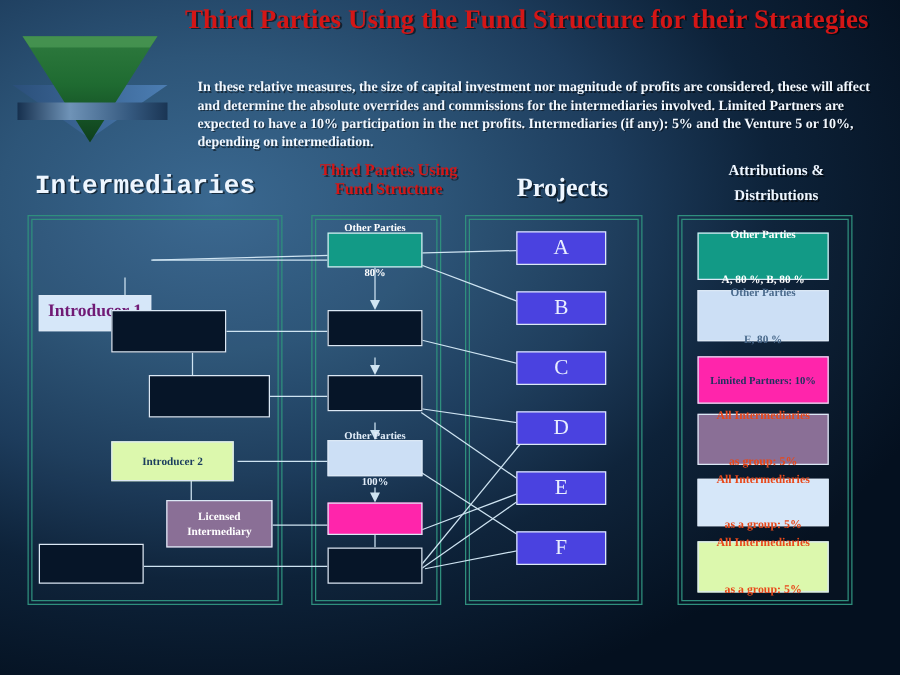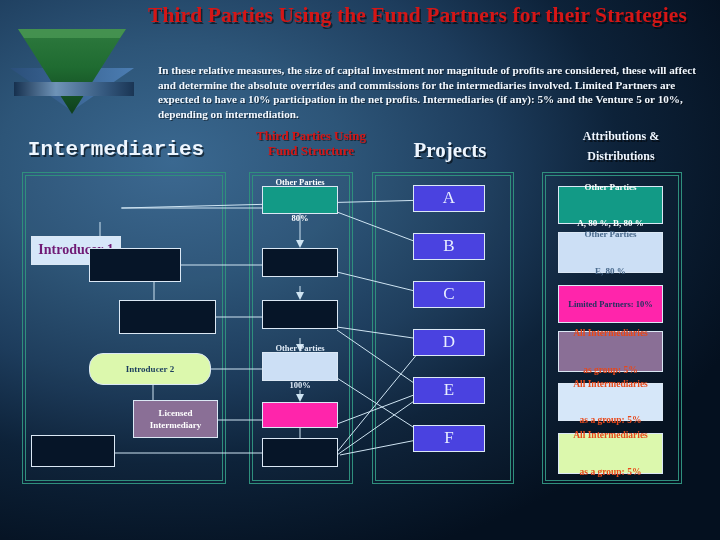--- a/index.html
+++ b/index.html
@@ -72,21 +72,21 @@
         <stop offset="75%" stop-color="#35597f"></stop>
         <stop offset="100%" stop-color="#1a3554"></stop>
       </linearGradient>
     </defs>
     <polygon points="6,62 130,62 68,105" fill="url(#btri)" opacity=".95"></polygon>
     <polygon points="14,23 122,23 68,108" fill="url(#gtri)"></polygon>
     <polygon points="14,23 122,23 116,32 20,32" fill="#4c9a55" opacity=".75"></polygon>
     <rect x="10" y="76" width="120" height="14" fill="url(#bar)"></rect>
   </svg>
 
-  <div id="title">Third Parties Using the Fund Partners for their Strategies</div>
+  <div id="title">Third Parties Using the Fund Structure for their Strategies</div>
   <div id="body-text">In these relative measures, the size of capital investment nor magnitude of profits are considered, these will affect and determine the absolute overrides and commissions for the intermediaries involved. Limited Partners are expected to have a 10% participation in the net profits. Intermediaries (if any): 5% and the Venture 5 or 10%, depending on intermediation.</div>
 
   <div class="colhead white" style="left:20px;top:138px;width:192px;font-family:Liberation Mono, monospace;">Intermediaries</div>
 
   <div class="colhead red" style="left:240px;top:128px;width:142px;">
     <div>Third Parties Using</div>
     <div>Fund Structure</div>
   </div>
 
   <div class="colhead white" style="left:372px;top:138px;width:156px;">Projects</div>
@@ -151,21 +151,21 @@
   </div>
 
   <div class="node dark" style="left:89px;top:248px;width:92px;height:34px;">
     <span></span>
   </div>
 
   <div class="node dark" style="left:119px;top:300px;width:97px;height:34px;">
     <span></span>
   </div>
 
-  <div class="node" style="left:89px;top:353px;width:122px;height:32px;background:#dcf8ad;color:#1b3d5e;font-size:9px;border-radius:14px;">
+  <div class="node" style="left:89px;top:353px;width:98px;height:32px;background:#dcf8ad;color:#1b3d5e;font-size:9px;">
     <span>Introducer 2</span>
   </div>
 
   <div class="node" style="left:133px;top:400px;width:85px;height:38px;background:#8a6f96;color:#ffffff;font-size:9px;">
     <span>Licensed Intermediary</span>
   </div>
 
   <div class="node dark" style="left:31px;top:435px;width:84px;height:32px;">
     <span></span>
   </div>

